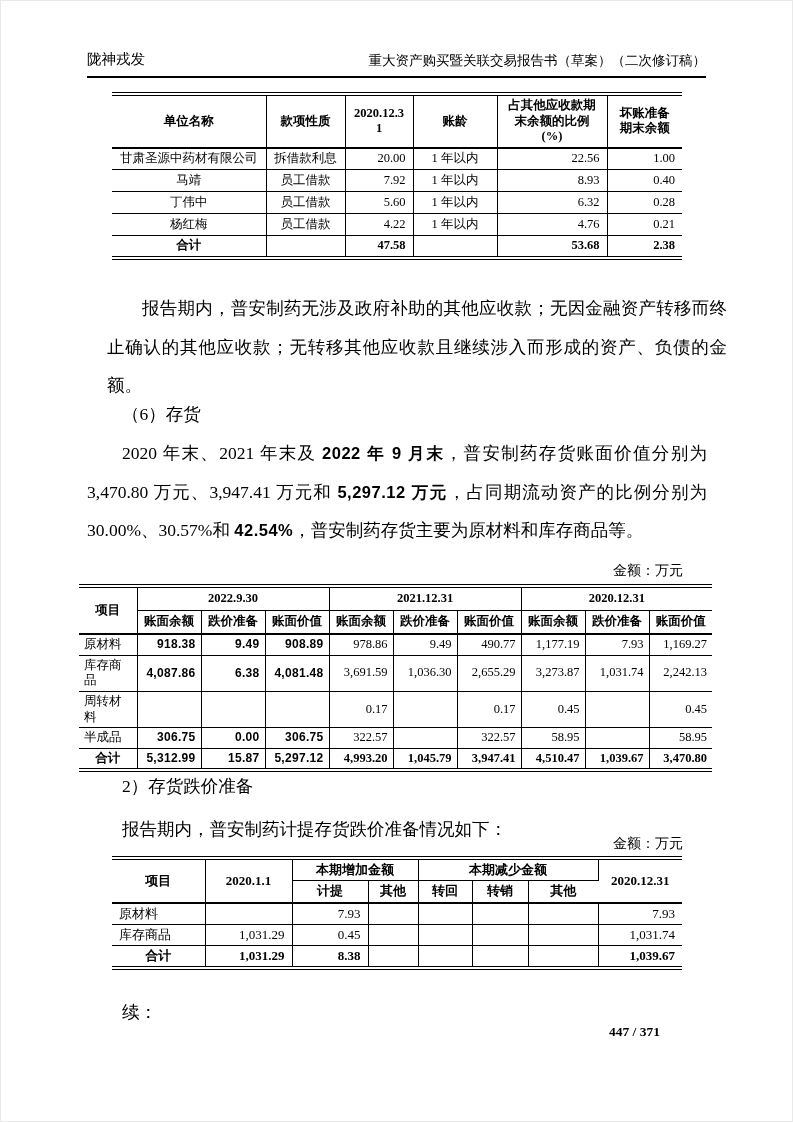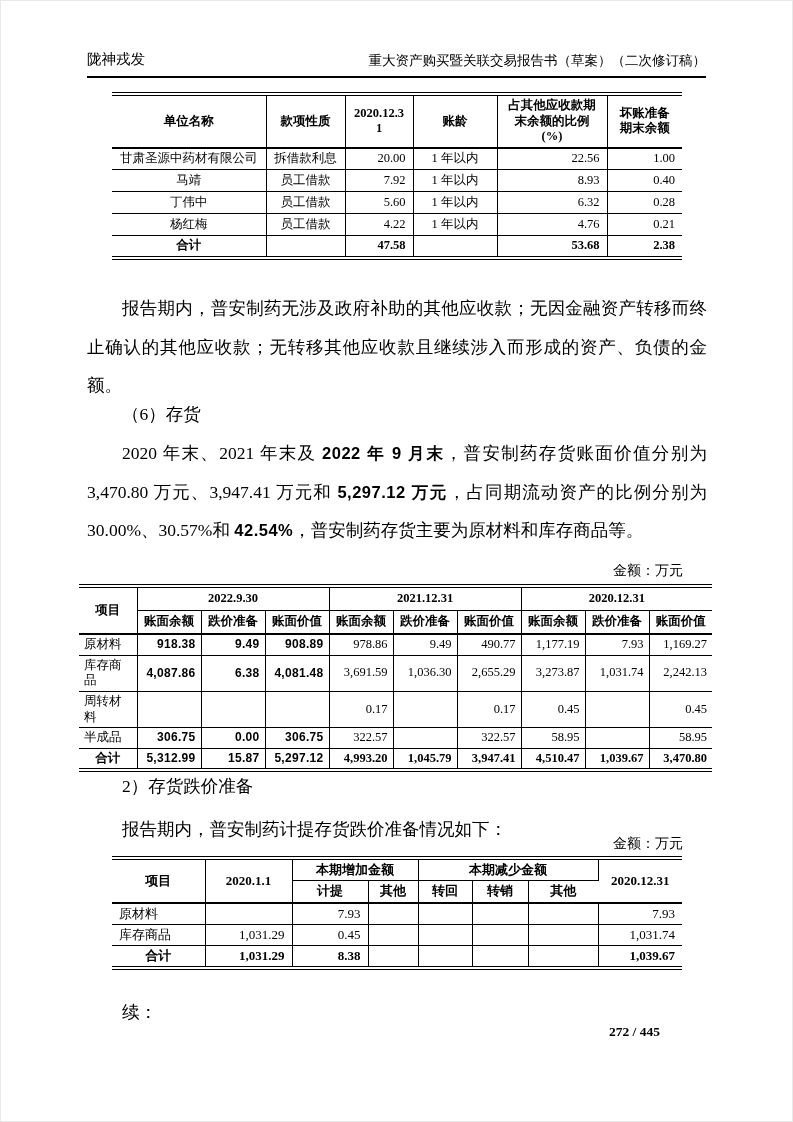--- a/index.html
+++ b/index.html
@@ -19,21 +19,21 @@
   .hdr-left  { left: 87px; top: 50px; font-size: 14.5px; }
   .hdr-right { right: 87px; top: 52px; font-size: 13.5px; }
   .hdr-rule  { left: 87px; top: 76px; width: 619px; border-top: 2px solid #000; }
 
   
   .para {
     left: 87px; width: 620px;
     font-size: 17.5px; line-height: 38.5px;
     text-align: justify; text-indent: 2em;
   }
-  #p1    { top: 289px; }
+  #p1    { top: 289px; margin-left: 20px; }
   #sec6  { top: 395px; }
   #p2    { top: 434px; }
   #list1 { top: 546px; }
   #list2 { top: 767px; }
   #p3    { top: 810px; }
   #cont  { top: 993px; }
   .oneline { text-align: left; }
   .bd {
     font-weight: 700;
     font-family: "Liberation Sans", "DejaVu Sans", sans-serif;
@@ -324,15 +324,15 @@
           <td></td>
           <td></td>
           <td></td>
           <td>1,039.67</td>
         </tr>
       </tbody>
   </table>
 
   <p id="cont" class="abs para oneline">续：</p>
 
-  <div class="abs page-num">272 / 445</div>
+  <div class="abs page-num">447 / 371</div>
 
 </div>
 
 </body></html>

